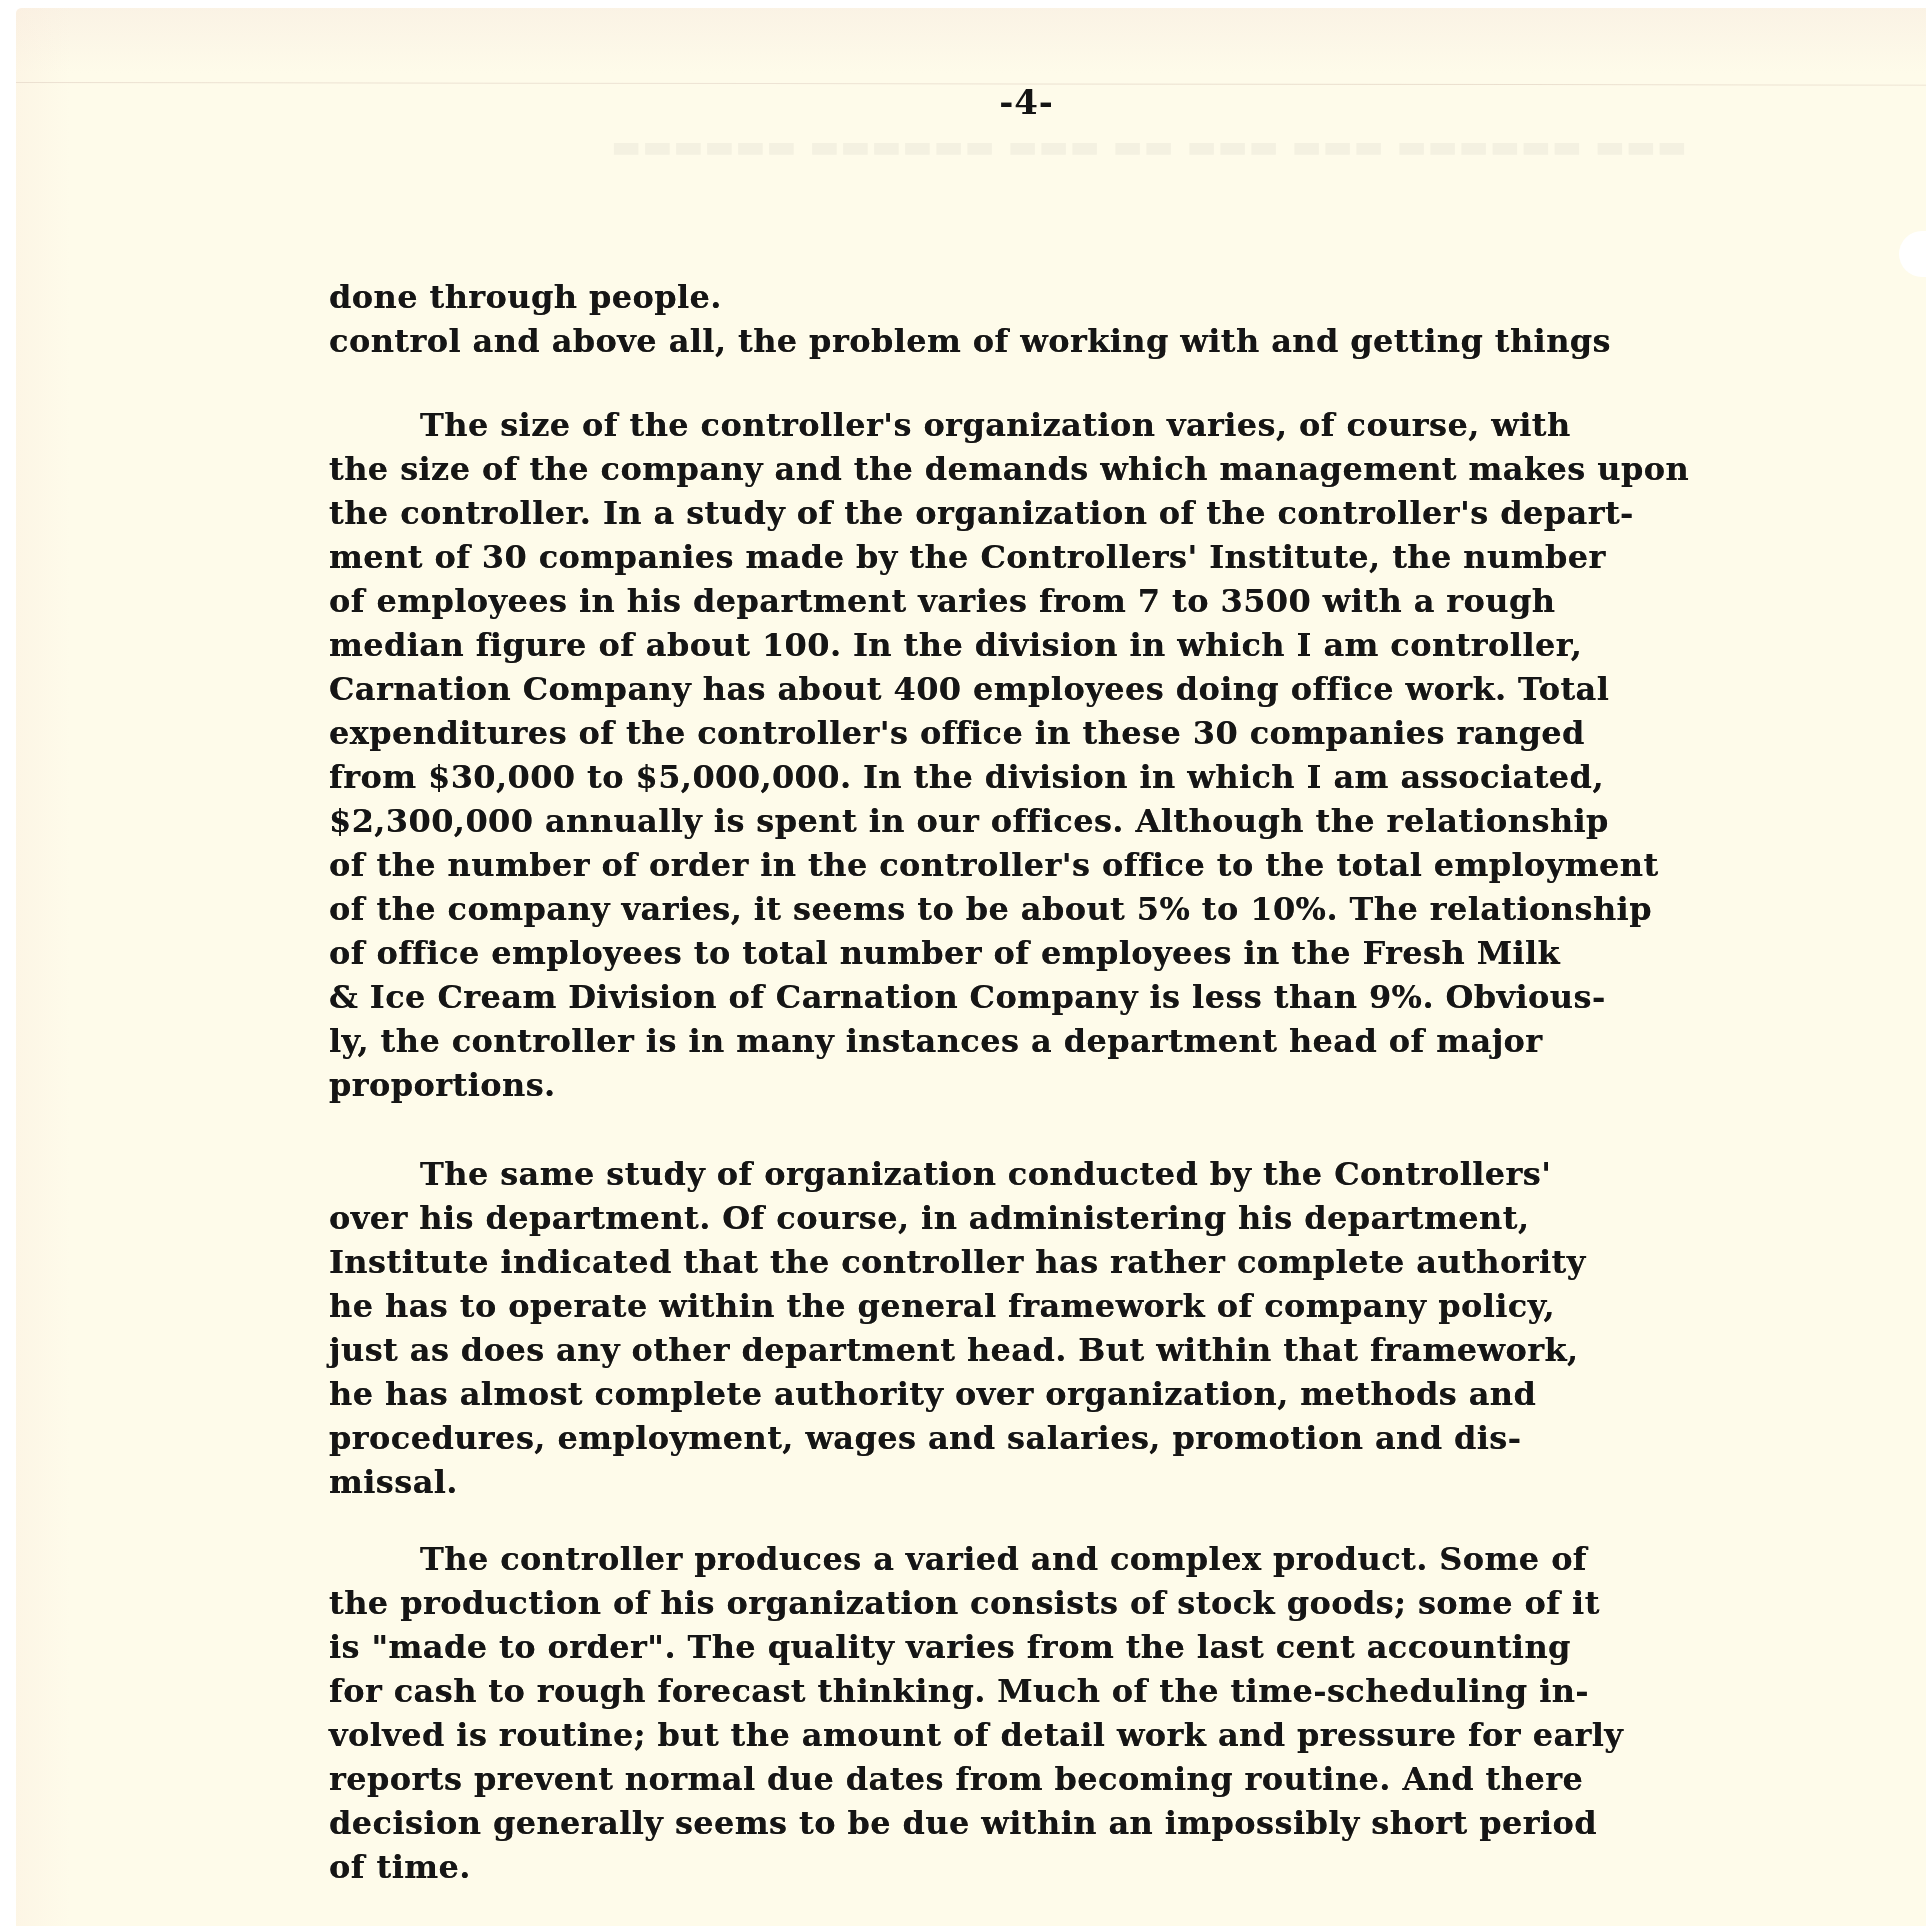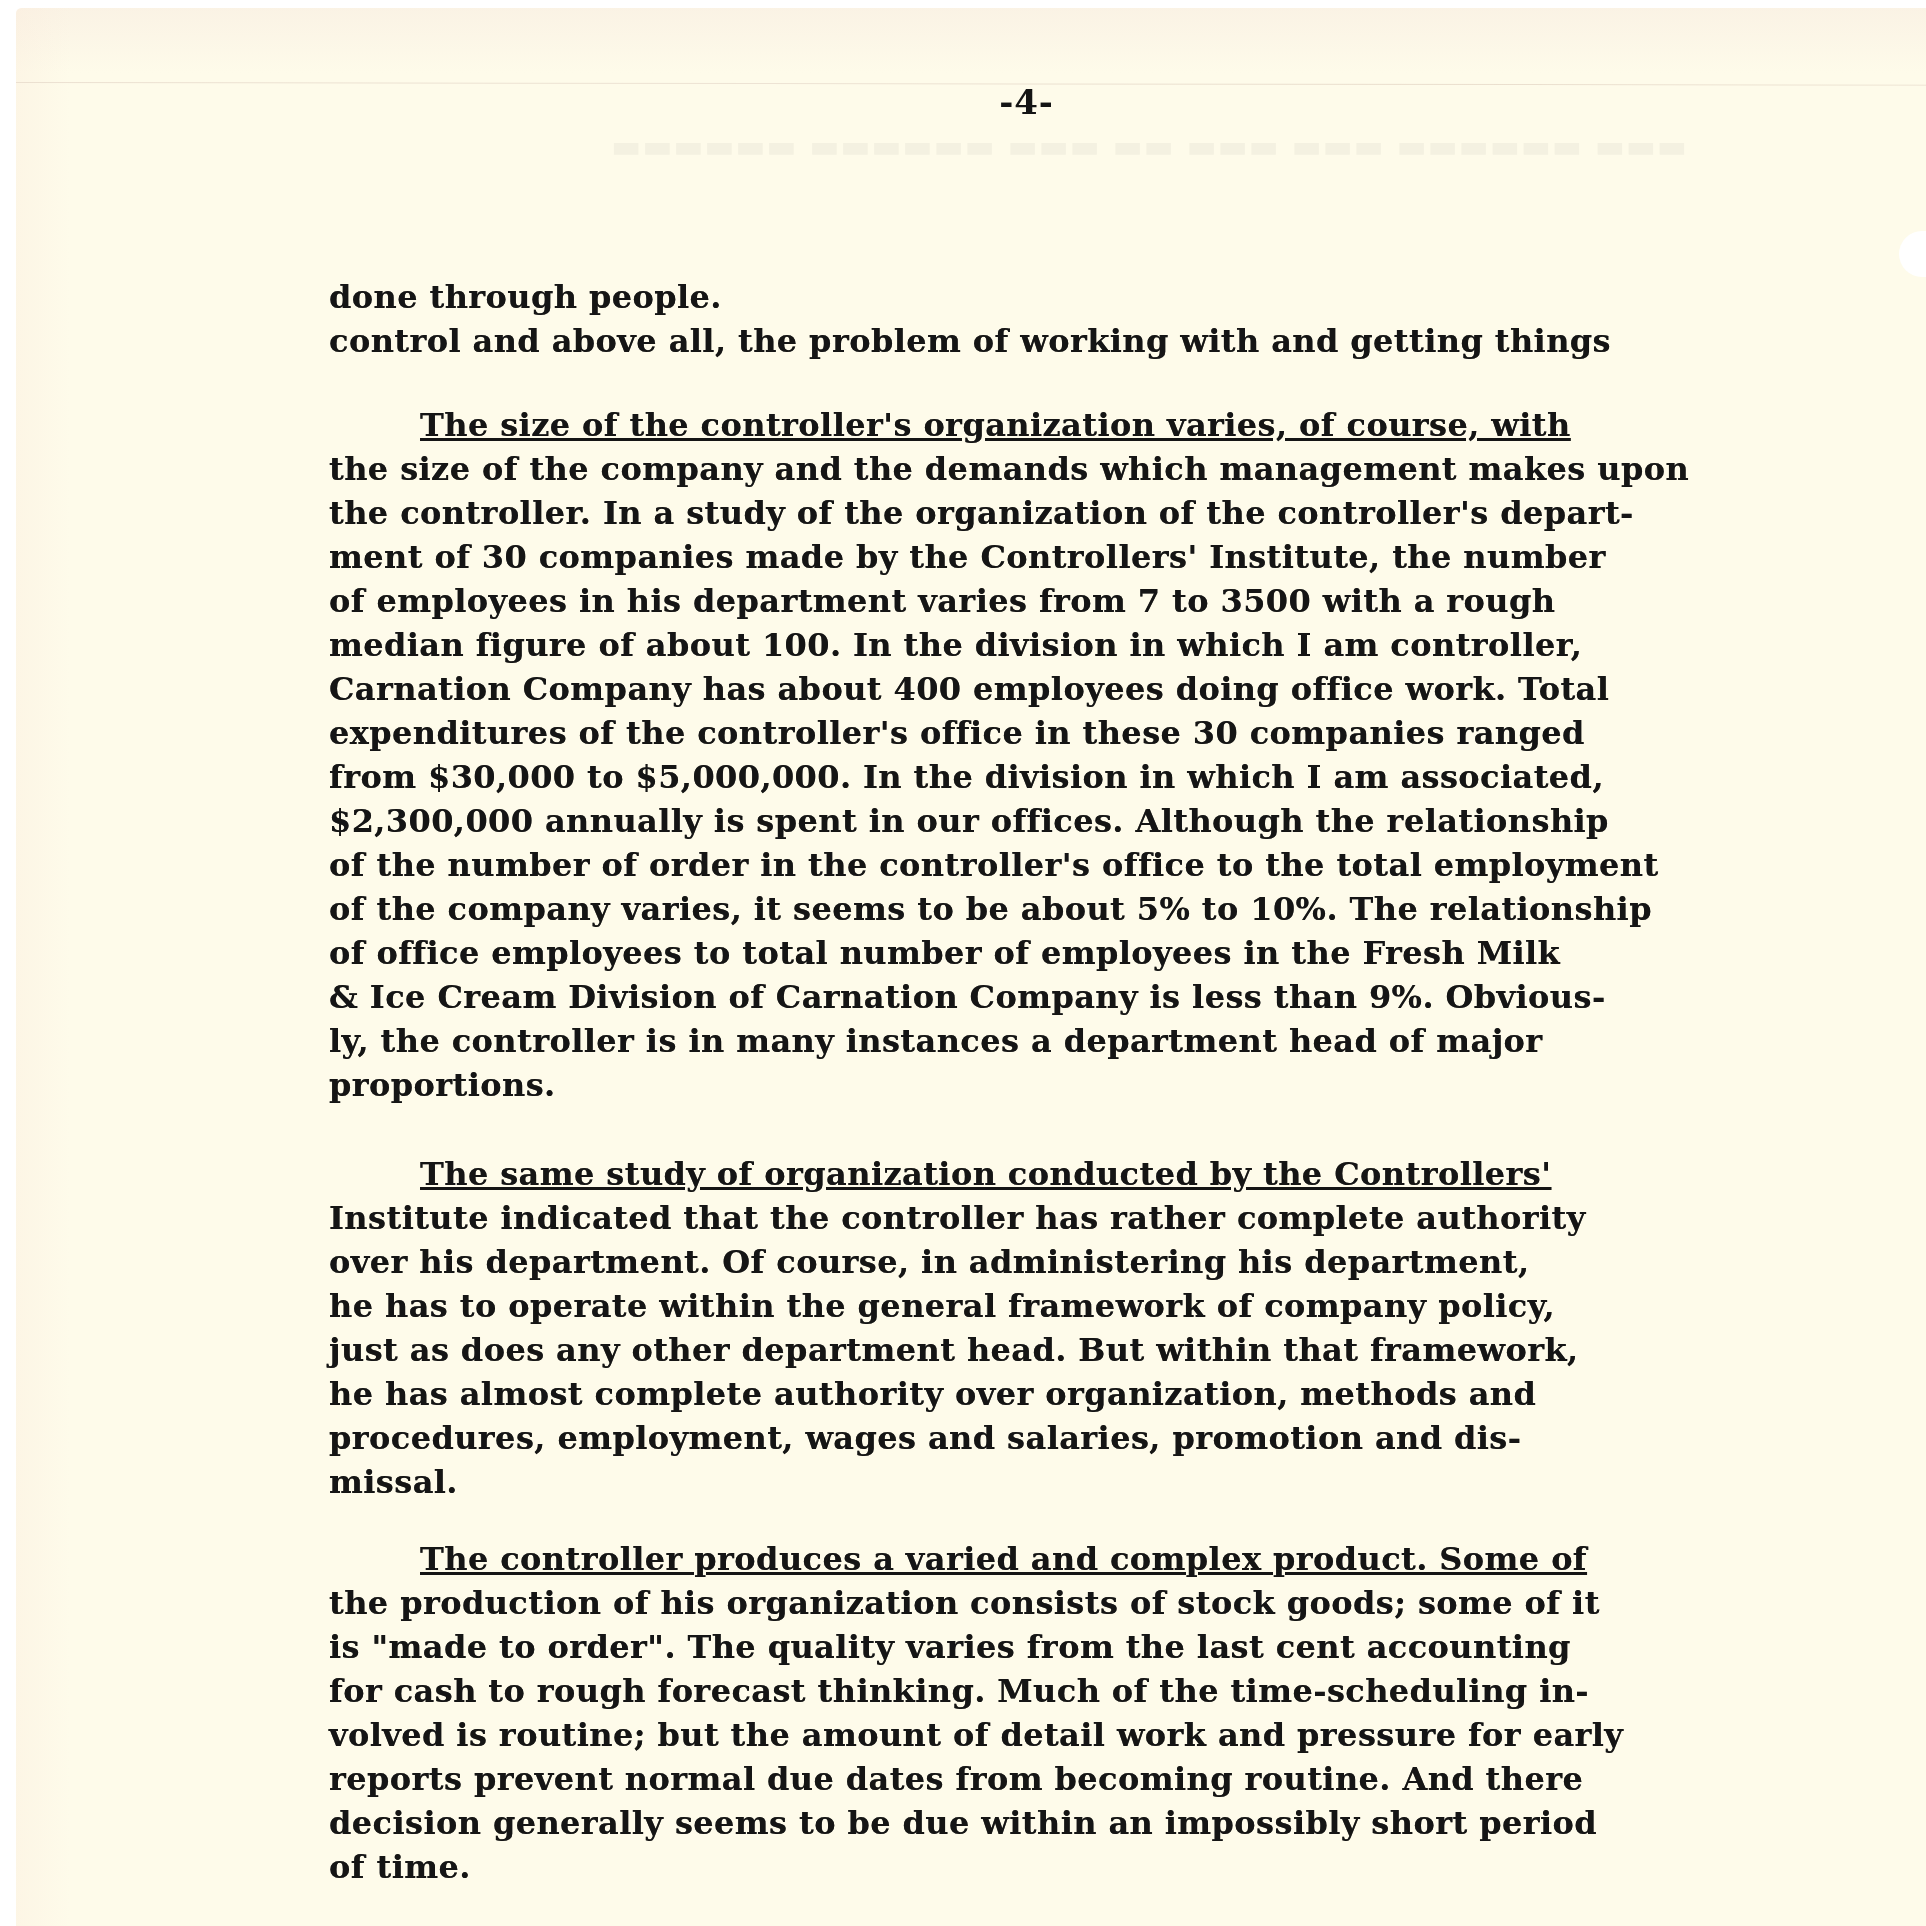--- a/index.html
+++ b/index.html
@@ -60,21 +60,21 @@
     letter-spacing: 0.4px;
     text-shadow: 0 0 0.4px rgba(0,0,0,0.6);
   }
   .paragraph { position: absolute; left: 0; width: 1472px; }
   .line {
     display: block;
     height: 44px;
     line-height: 44px;
     white-space: nowrap;
   }
-  .line.indent { padding-left: 91px; text-decoration: underline; }
+  .line.indent { padding-left: 91px; }
 
   .bleed {
     position: absolute;
     left: 300px;
     font-family: "DejaVu Serif", serif;
     font-weight: bold;
     font-size: 32px;
     color: rgba(120,110,110,0.07);
     white-space: nowrap;
     transform: scaleX(-1);
@@ -115,22 +115,22 @@
     <span class="line">of the number of order in the controller's office to the total employment</span>
     <span class="line">of the company varies, it seems to be about 5% to 10%.  The relationship</span>
     <span class="line">of office employees to total number of employees in the Fresh Milk</span>
     <span class="line">&amp; Ice Cream Division of Carnation Company is less than 9%.  Obvious-</span>
     <span class="line">ly, the controller is in many instances a department head of major</span>
     <span class="line">proportions.</span>
   </div>
 
   <div class="paragraph" style="top:1152px;">
     <span class="line indent">The same study of organization conducted by the Controllers'</span>
+    <span class="line">over his department.  Of course, in administering his department,</span>
     <span class="line">Institute indicated that the controller has rather complete authority</span>
-    <span class="line">over his department.  Of course, in administering his department,</span>
     <span class="line">he has to operate within the general framework of company policy,</span>
     <span class="line">just as does any other department head.  But within that framework,</span>
     <span class="line">he has almost complete authority over organization, methods and</span>
     <span class="line">procedures, employment, wages and salaries, promotion and dis-</span>
     <span class="line">missal.</span>
   </div>
 
   <div class="paragraph" style="top:1537px;">
     <span class="line indent">The controller produces a varied and complex product.  Some of</span>
     <span class="line">the production of his organization consists of stock goods;  some of it</span>

